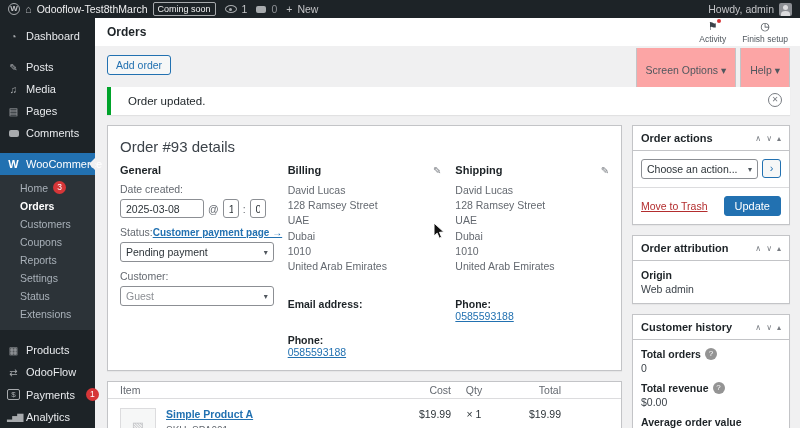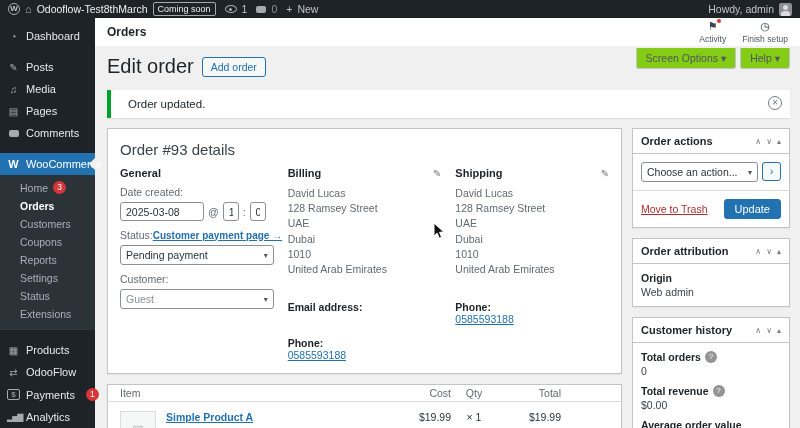--- a/index.html
+++ b/index.html
@@ -42,21 +42,21 @@
   .content { position:absolute; left:95px; top:18px; right:0; bottom:0; background:#f0f0f1; overflow:hidden; }
   .topbar { background:#fff; height:28px; display:flex; align-items:center; padding:0 12px; }
   .topbar .ptitle { font-size:12px; font-weight:bold; color:#1d2327; }
   .topbar .tools { margin-left:auto; display:flex; gap:16px; }
   .tool { display:flex; flex-direction:column; align-items:center; font-size:8.5px; color:#50575e; line-height:1.25; cursor:pointer; }
   .tool .tico { font-size:11px; color:#3c434a; position:relative; }
   .tool .tico .reddot { position:absolute; top:-1px; right:-3px; width:4px; height:4px; background:#d63638; border-radius:50%; }
 
   .wrap { position:relative; padding:0 10px 0 12px; }
   .scropts { position:absolute; top:2px; right:10px; display:flex; gap:4px; }
-  .scrbtn { background:#84cc16; border:1px solid #c3c4c7; border-top:none; border-radius:0 0 3px 3px; font-size:10.5px; color:#50575e; padding:4px 9px; cursor:pointer;text-align:center; }
+  .scrbtn { background:#fca5a5; border:1px solid #c3c4c7; border-top:none; border-radius:0 0 3px 3px; font-size:10.5px; color:#50575e; padding:16px 9px; cursor:pointer;text-align:center; }
   .h1row { display:flex; align-items:center; gap:8px; padding-top:9px; }
   .h1row h1 { font-size:20px; font-weight:normal; color:#1d2327; }
   .addbtn { border:1px solid #2271b1; color:#2271b1; background:#f6f7f7; border-radius:3px; font-size:10.5px; padding:3px 8px; cursor:pointer; }
   .notice { background:#fff; border-left:4px solid #00a32a; box-shadow:0 1px 1px rgba(0,0,0,.06); margin-top:12px; padding:8px 28px 8px 17px; font-size:11.5px; color:#1d2327; position:relative; }
   .notice .dismiss { position:absolute; right:8px; top:6px; width:14px; height:14px; border:1px solid #787c82; border-radius:50%; color:#787c82; font-size:8px; line-height:12px; text-align:center; cursor:pointer; }
 
   .cols { display:flex; gap:10px; margin-top:10px; align-items:flex-start; }
   .maincol { flex:1; min-width:0; }
   .sidecol { width:158px; flex:0 0 158px; }
 
@@ -233,21 +233,20 @@
     </div>
   </div>
 
   <div class="wrap">
     <div class="scropts">
       <button class="scrbtn"><span>Screen Options</span> <span>▾</span></button>
       <button class="scrbtn"><span>Help</span> <span>▾</span></button>
     </div>
 
     <div class="h1row">
-      <h1>Edit order</h1>
       <button class="addbtn">Add order</button>
     </div>
 
     <div class="notice">
       <span>Order updated.</span>
       <span class="dismiss">✕</span>
     </div>
 
     <div class="cols">
 

